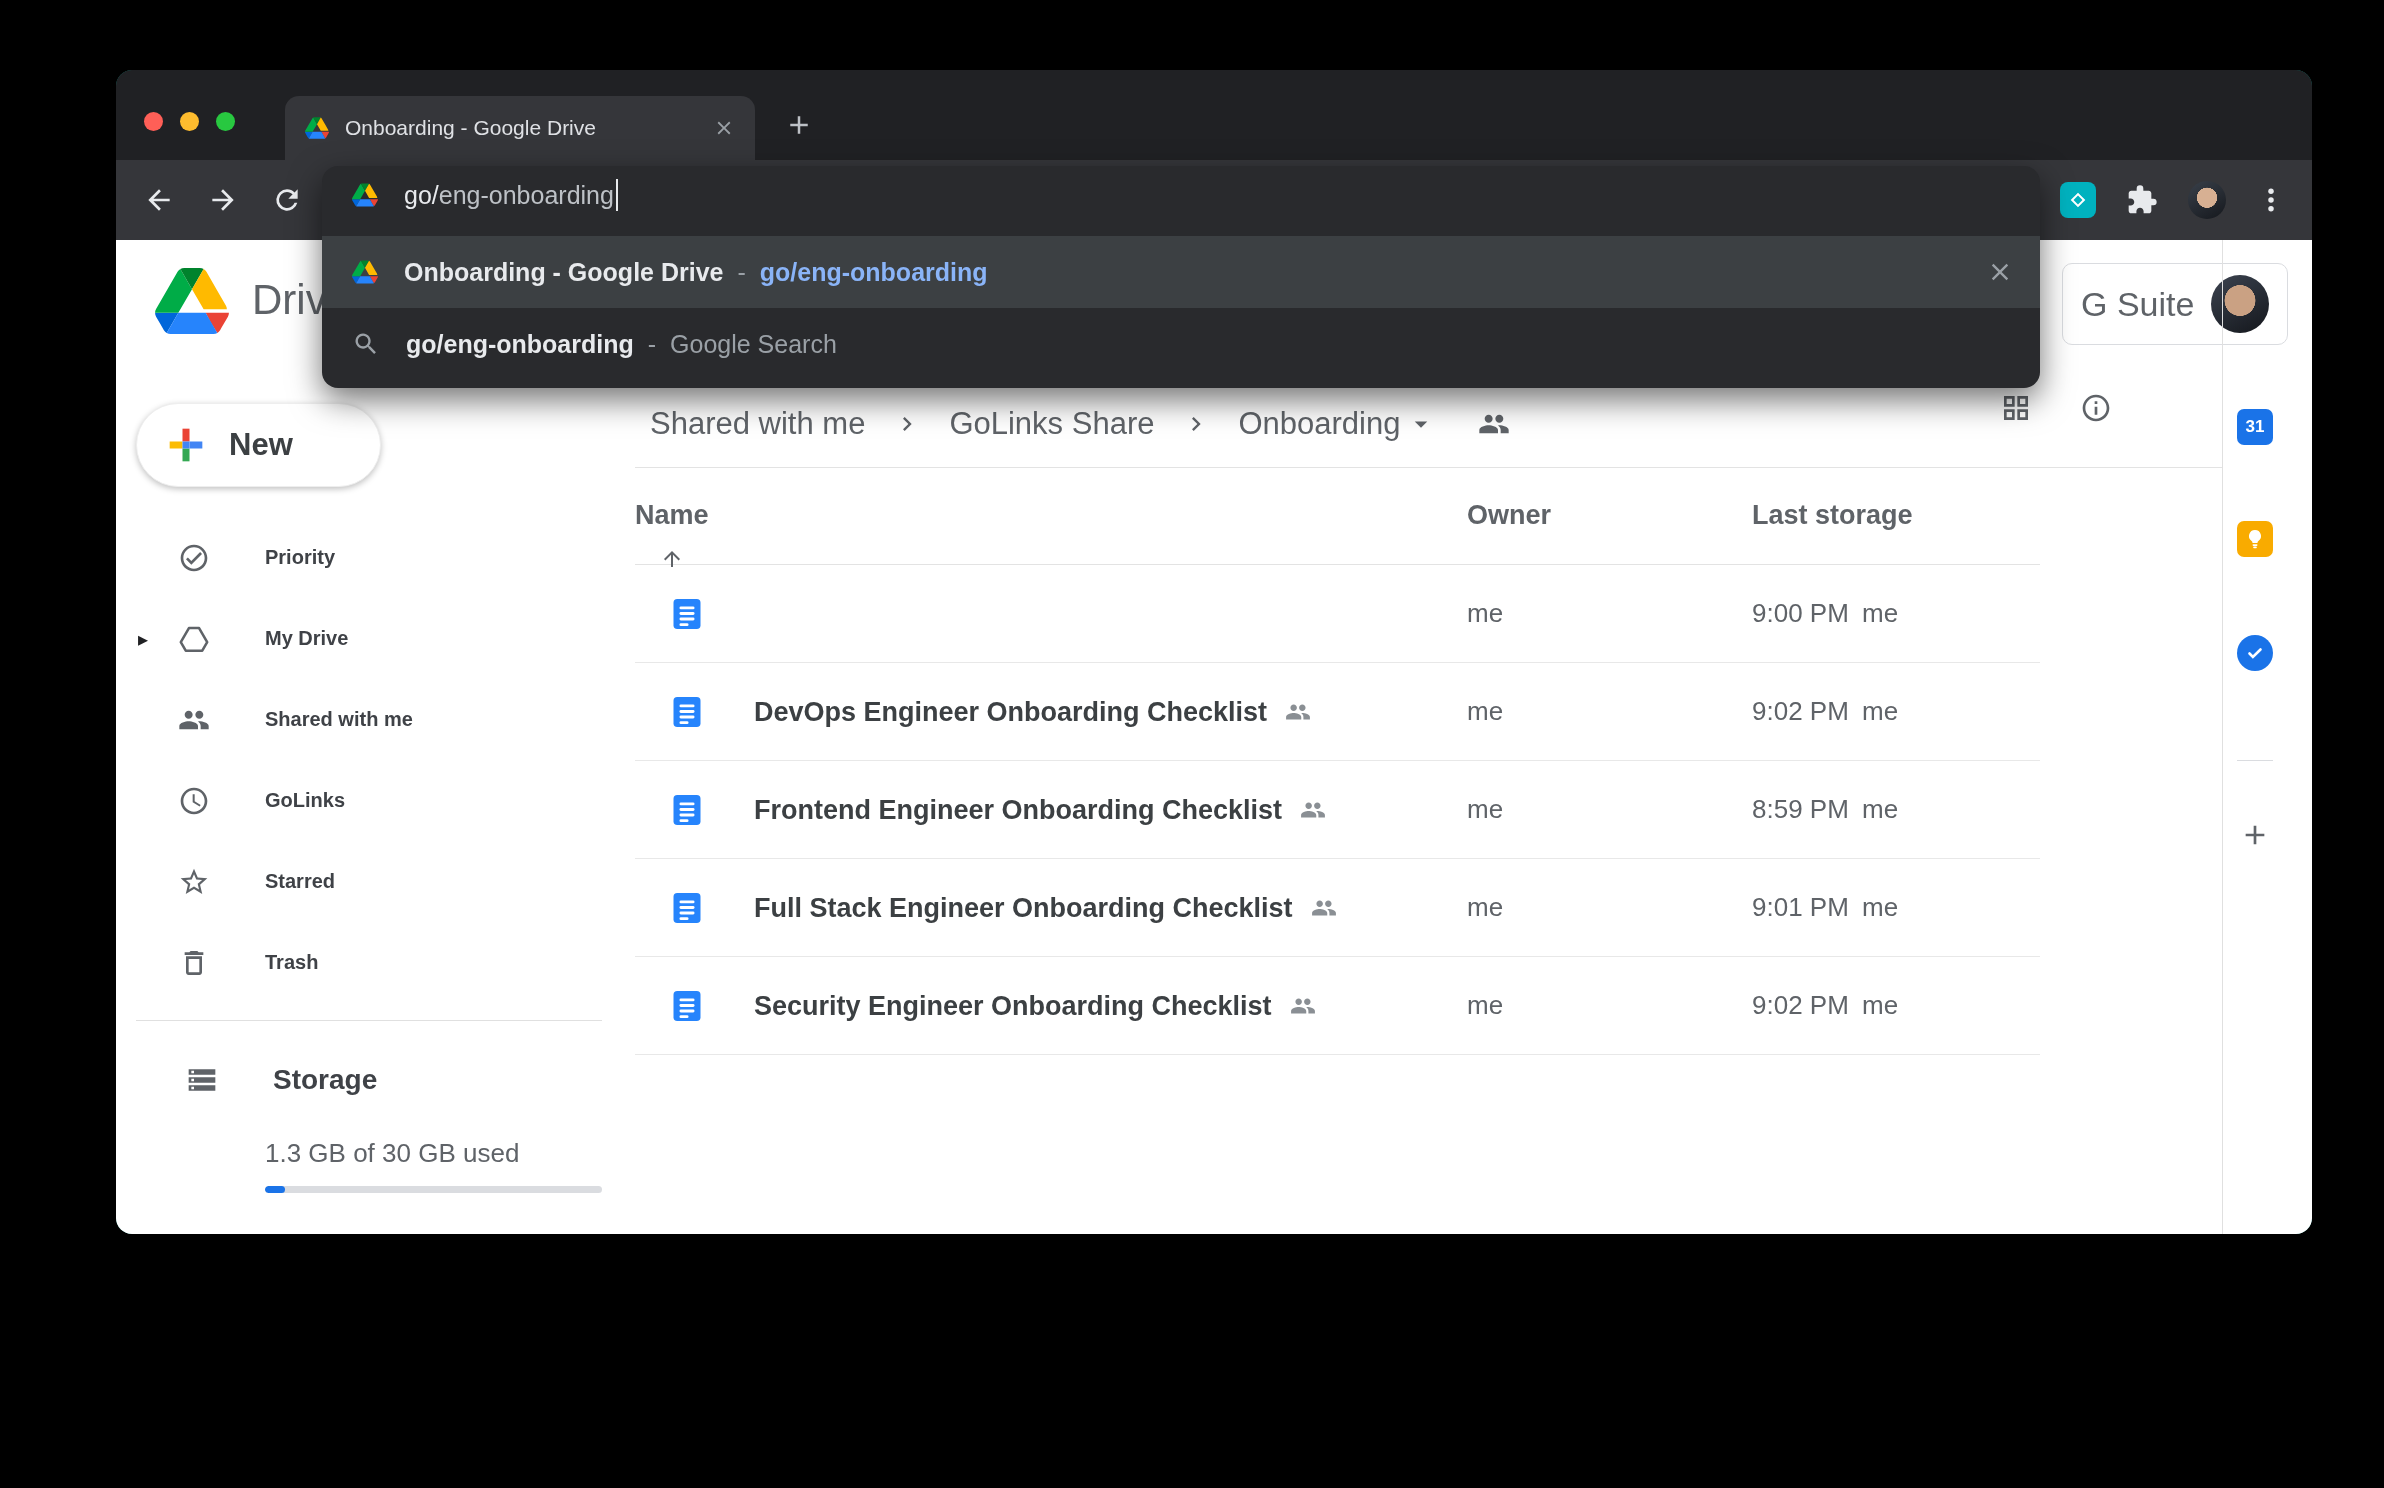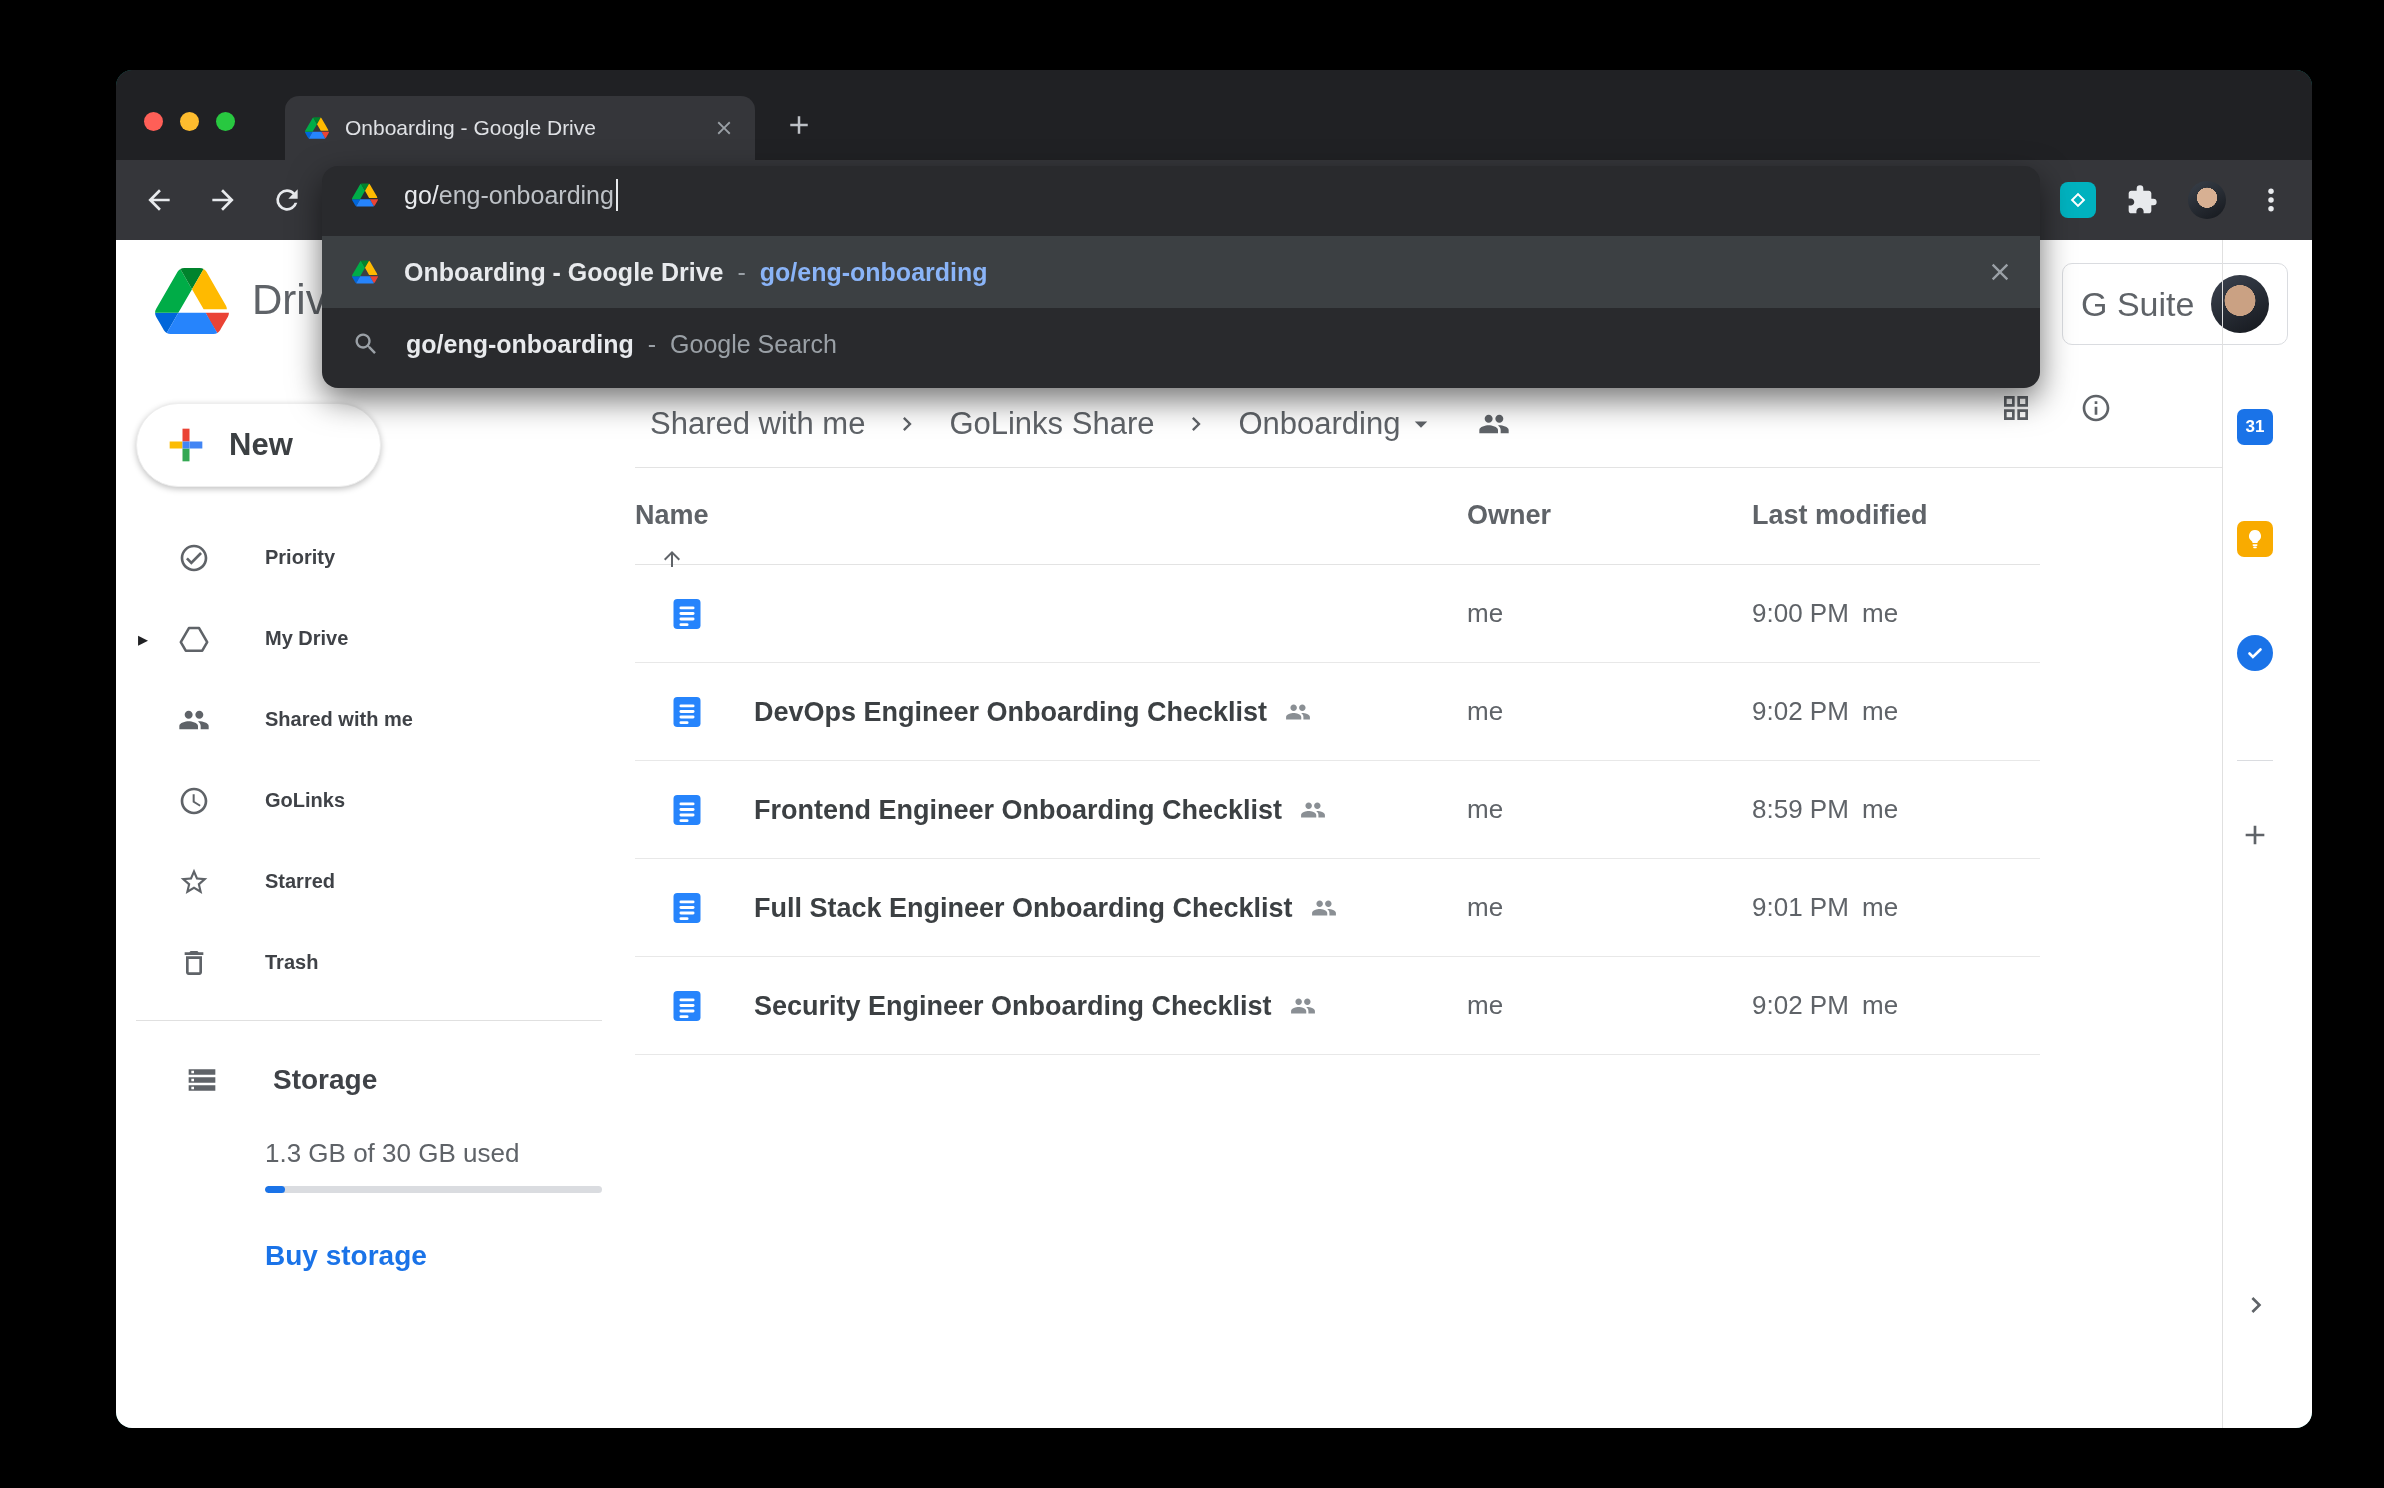--- a/index.html
+++ b/index.html
@@ -1,20 +1,20 @@
 <!DOCTYPE html>
 <html><head>
 <meta charset="utf-8">
 <style>
   * { margin:0; padding:0; box-sizing:border-box; }
   html,body { width:2384px; height:1488px; background:#000; overflow:hidden;
               font-family:"Liberation Sans","DejaVu Sans",sans-serif; }
   .screen { position:relative; width:2384px; height:1488px; background:#000; }
 
-  .window { position:absolute; left:116px; top:70px; width:2196px; height:1358px;
+  .window { position:absolute; left:116px; top:70px; width:2196px; height:1164px;
             border-radius:16px; overflow:hidden; background:#0f766e;
             box-shadow:0 40px 120px rgba(0,0,0,.75); }
 
   
   .tabstrip { position:absolute; left:0; top:0; right:0; height:90px; background:#202124; }
   .traffic { position:absolute; left:28px; top:42px; display:flex; gap:17px; }
   .traffic span { width:19px; height:19px; border-radius:50%; display:block; }
   .tl-red{background:#ff5f57} .tl-yellow{background:#febc2e} .tl-green{background:#28c840}
 
   .tab { position:absolute; left:169px; top:26px; width:470px; height:64px; background:#35363a;
@@ -268,21 +268,21 @@
         <div class="thead">
           <span class="th-name">
             <span>Name</span>
             <span>
                 <svg viewBox="0 0 24 24" width="24" height="24" fill="#5f6368">
                   <path d="M4 12l1.41 1.41L11 7.83V20h2V7.83l5.58 5.58L20 12l-8-8-8 8z"></path>
                 </svg>
               </span>
           </span>
           <span class="th-owner">Owner</span>
-          <span class="th-mod">Last modified</span>
+          <span class="th-mod">Last storage</span>
         </div>
 
         <div class="file-row">
           <span class="doc-icon">
               <svg viewBox="0 0 24 24" width="36" height="36">
                 <rect x="3" y="2" width="18" height="20" rx="2.5" fill="#2684fc"></rect>
                 <rect x="7" y="7" width="10" height="1.9" rx=".9" fill="#fff"></rect>
                 <rect x="7" y="10.7" width="10" height="1.9" rx=".9" fill="#fff"></rect>
                 <rect x="7" y="14.4" width="10" height="1.9" rx=".9" fill="#fff"></rect>
                 <rect x="7" y="18.1" width="6" height="1.9" rx=".9" fill="#fff"></rect>

